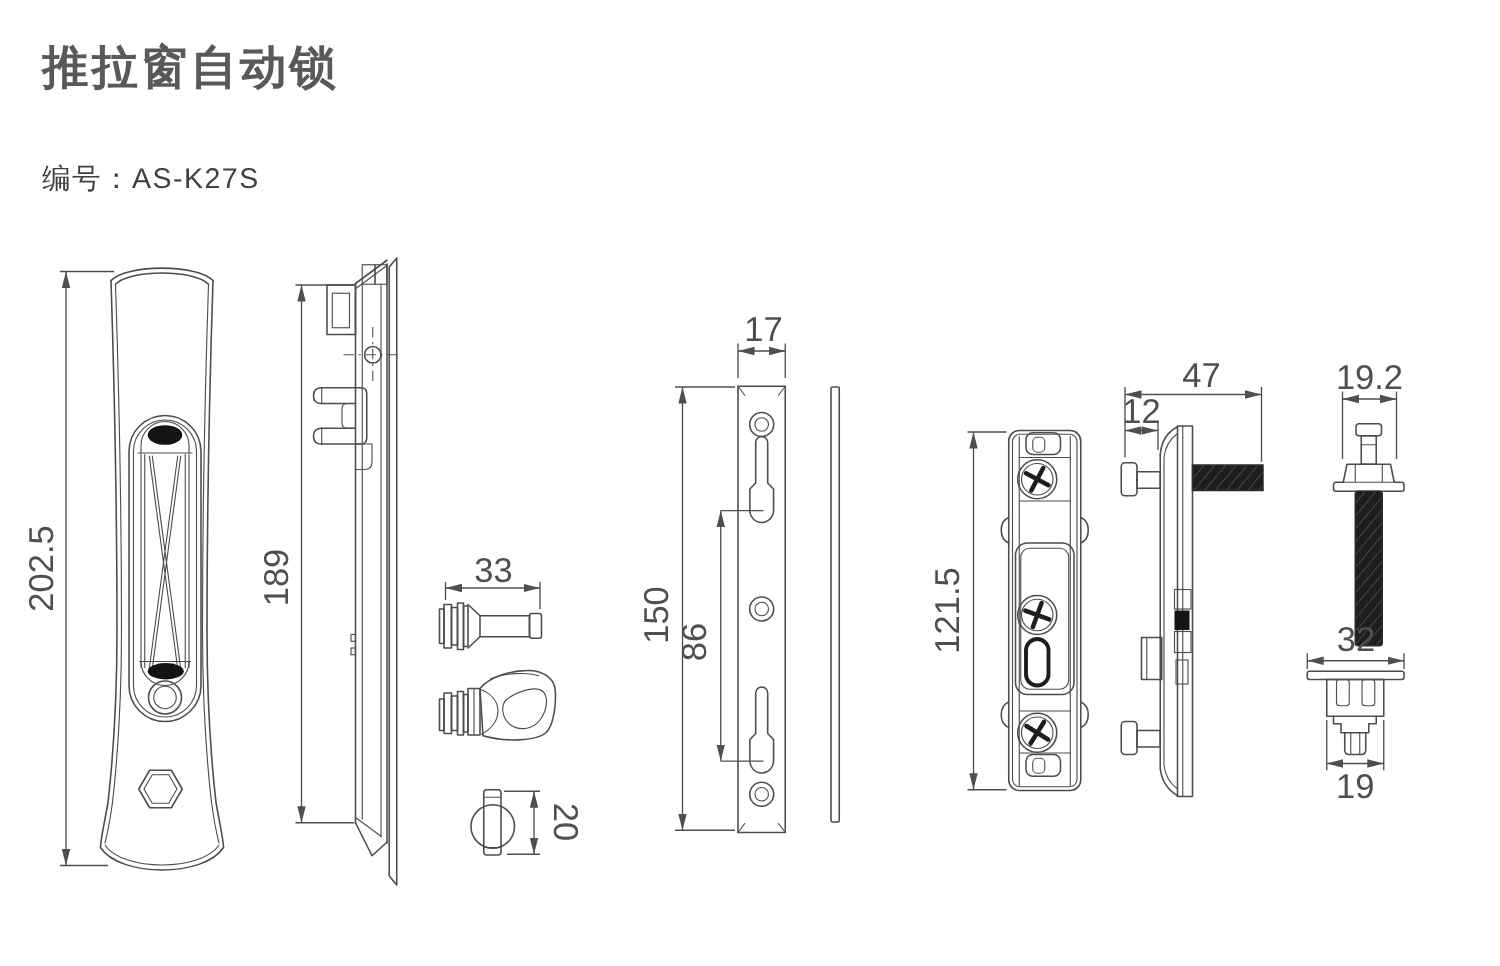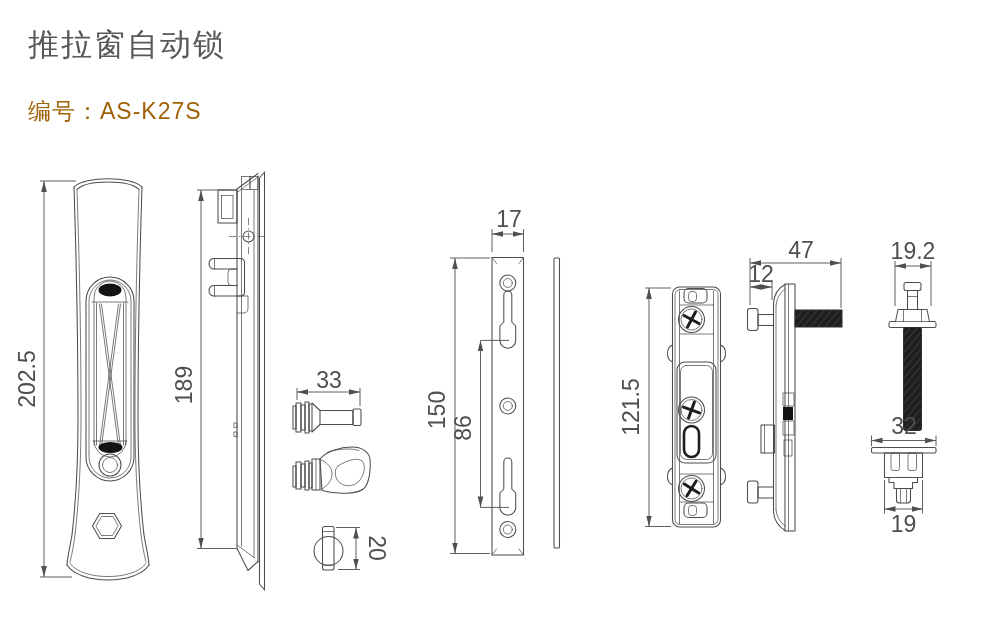--- a/index.html
+++ b/index.html
@@ -1,20 +1,20 @@
 <!DOCTYPE html>
 <html><head>
 <meta charset="utf-8">
 <style>
   html,body{margin:0;padding:0;background:#ffffff;}
   body{width:1000px;height:644px;position:relative;overflow:hidden;
        font-family:"Liberation Sans", sans-serif;}
   .hdr{position:absolute;left:28px;top:24px;}
-  .title{margin:0;font-size:31px;font-weight:400;color:#5b5858;letter-spacing:2px;}
-  .code{margin-top:30px;font-size:23px;color:#a16207;letter-spacing:1px;}
+  .title{margin:0;font-size:31px;font-weight:700;color:#5b5858;letter-spacing:2px;}
+  .code{margin-top:40px;font-size:19px;color:#404040;letter-spacing:1px;}
   svg{position:absolute;left:0;top:0;}
   .ln{stroke:#4d4d4d;fill:none;stroke-width:1.05;stroke-linecap:round;stroke-linejoin:round;}
   .thin{stroke:#4d4d4d;fill:none;stroke-width:0.75;stroke-linecap:round;}
   .dim{stroke:#4f4f4f;fill:none;stroke-width:0.9;}
   .cl{stroke:#4f4f4f;fill:none;stroke-width:0.7;stroke-dasharray:7 3 1.5 3;}
   .dimtxt{font-family:"Liberation Sans",sans-serif;font-size:23px;fill:#4f4f4f;}
   .dark{fill:#141414;stroke:none;}
   .scr{stroke:#1d1d1d;stroke-width:3;stroke-linecap:round;fill:none;}
 </style>
 </head>

